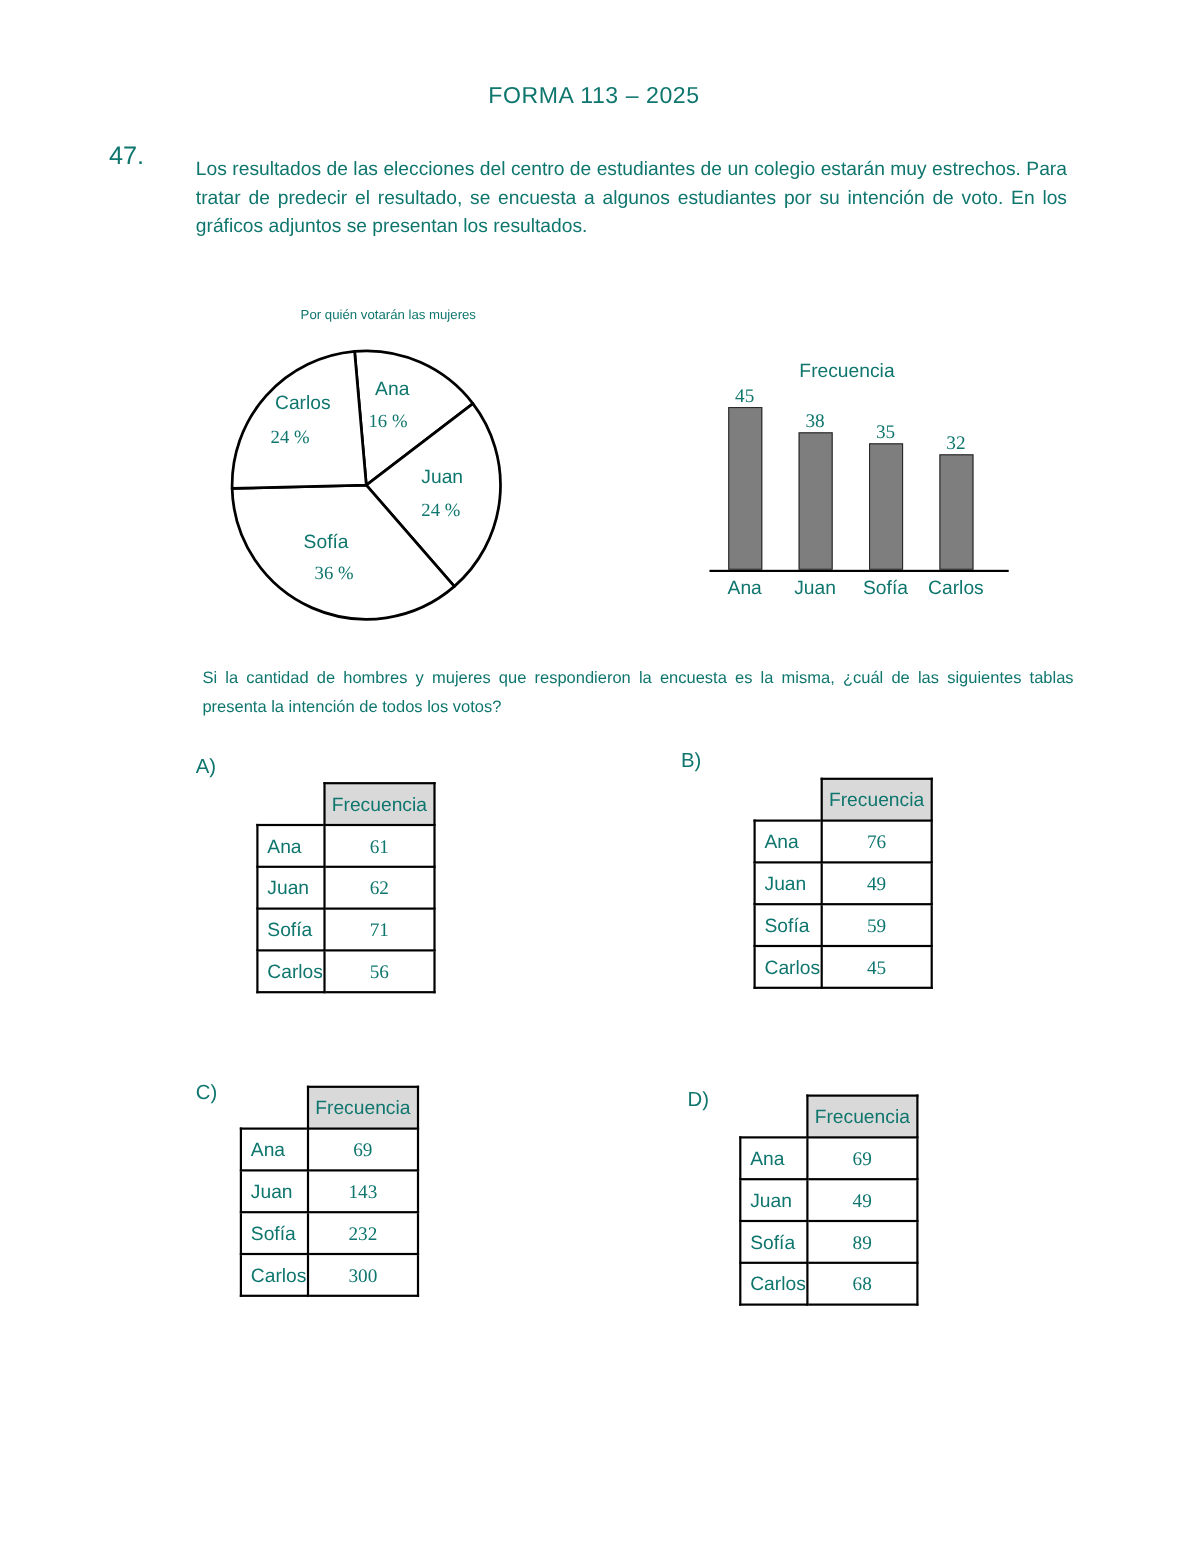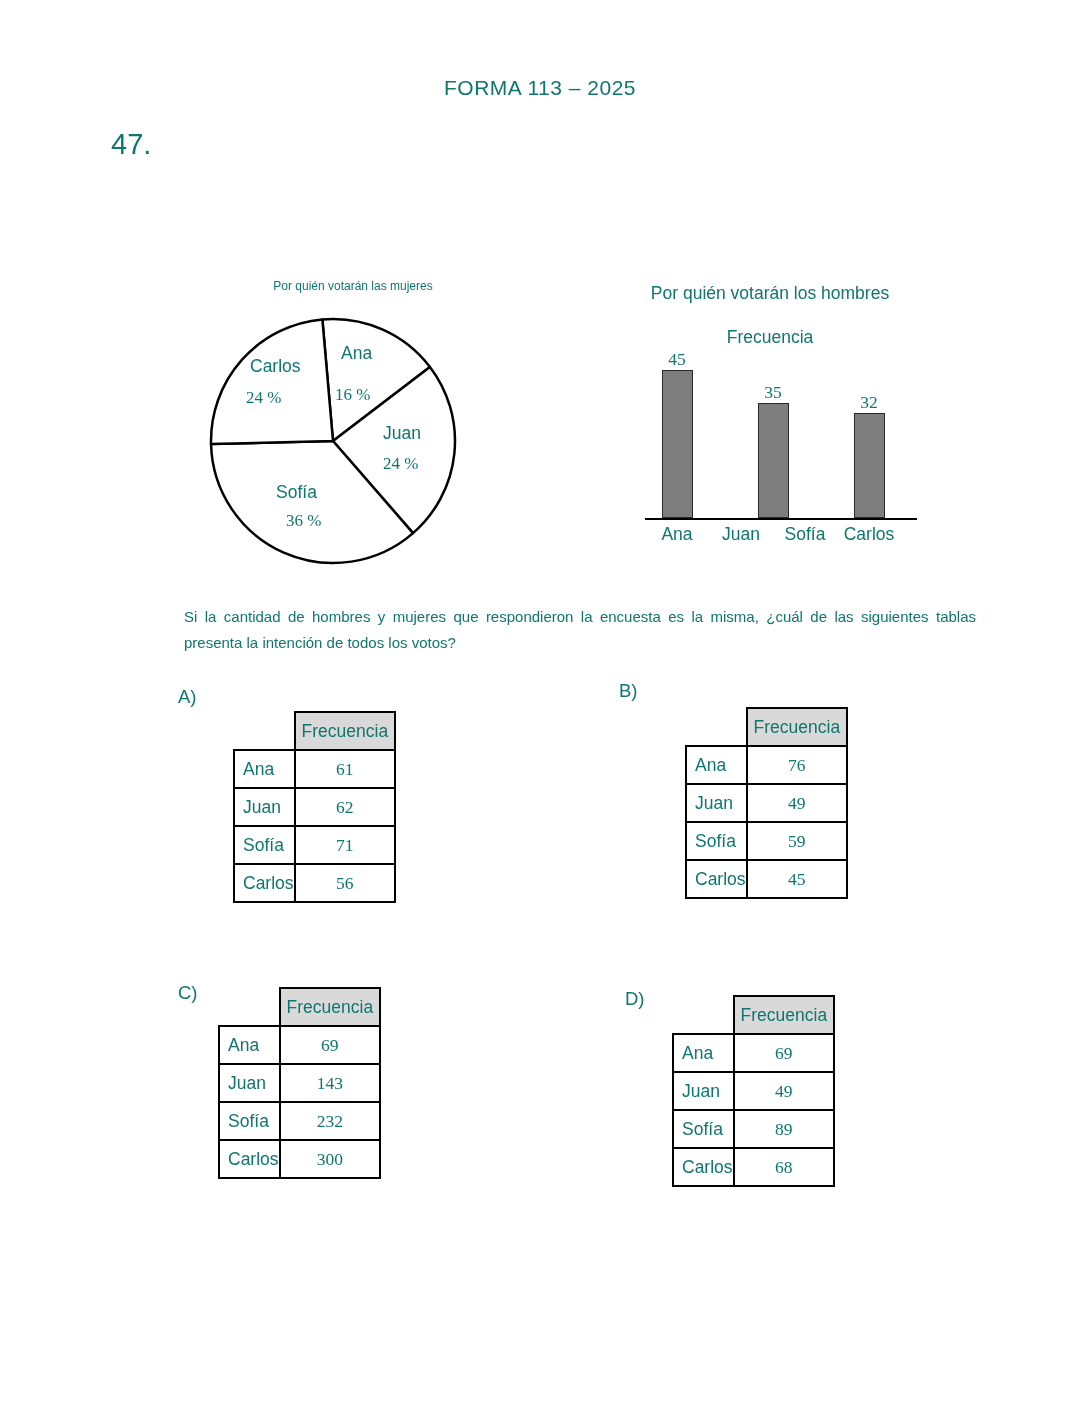--- a/index.html
+++ b/index.html
@@ -3,21 +3,21 @@
 <meta charset="utf-8">
 <style>
   * { margin:0; padding:0; box-sizing:border-box; }
   html,body { background:#fff; }
   .page {
     position:relative; width:1080px; height:1401px; margin:0 auto;
     background:#fff; color:#0f766e; overflow:hidden;
     font-family:"Liberation Sans", sans-serif;
   }
   .header-title { position:absolute; top:76px; left:0; width:100%; text-align:center; font-size:21px; letter-spacing:0.5px; }
-  .q-number { position:absolute; left:111px; top:128px; font-size:29px; }
+  .q-number { position:absolute; left:99px; top:128px; font-size:23px; }
   .q-intro { position:absolute; left:178px; top:141px; width:792px; font-size:17.5px; line-height:25.8px; text-align:justify; }
   .q-prompt { position:absolute; left:184px; top:604px; width:792px; font-size:15px; line-height:26px; text-align:justify; }
 
   
   .pie-title { position:absolute; left:208px; top:279px; width:290px; text-align:center; font-size:12px; }
   .pie-wrap { position:absolute; left:205px; top:313px; width:256px; height:256px; }
   .pie-wrap svg { position:absolute; left:0; top:0; }
   .pie-wrap svg path { fill:#fff; stroke:#000; stroke-width:2.5; stroke-linejoin:round; }
   .pie-lbl { position:absolute; white-space:nowrap; }
   .pie-lbl.name { font-size:17.5px; }
@@ -56,46 +56,50 @@
   .page-number { position:absolute; top:1272px; left:0; width:100%; text-align:center; font-size:19px; }
 </style>
 </head>
 <body>
 
 <div class="page">
 
   <div class="header-title">FORMA 113 – 2025</div>
 
   <div class="q-number">47.</div>
+  <div class="q-intro">Los resultados de las elecciones del centro de estudiantes de un colegio estarán muy estrechos. Para tratar de predecir el resultado, se encuesta a algunos estudiantes por su intención de voto. En los gráficos adjuntos se presentan los resultados.</div>
 
   <div class="pie-title">Por quién votarán las mujeres</div>
   <div class="pie-wrap">
     <svg id="pie-slices" width="256" height="256" viewBox="0 0 256 256">
         <path d="M 128 128 L 117.37 6.46 A 122 122 0 0 1 224.92 53.90 Z"></path>
         <path d="M 128 128 L 224.92 53.90 A 122 122 0 0 1 208.04 220.07 Z"></path>
         <path d="M 128 128 L 208.04 220.07 A 122 122 0 0 1 6.04 130.98 Z"></path>
         <path d="M 128 128 L 6.04 130.98 A 122 122 0 0 1 117.37 6.46 Z"></path>
       </svg>
     <div class="pie-lbl name" style="left:136px;top:30px">Ana</div>
-    <div class="pie-lbl val" style="left:130px;top:72px">16 %</div>
+    <div class="pie-lbl val" style="left:130px;top:60px">16 %</div>
     <div class="pie-lbl name" style="left:178px;top:110px">Juan</div>
     <div class="pie-lbl val" style="left:178px;top:141px">24 %</div>
     <div class="pie-lbl name" style="left:71px;top:169px">Sofía</div>
     <div class="pie-lbl val" style="left:81px;top:198px">36 %</div>
     <div class="pie-lbl name" style="left:45px;top:43px">Carlos</div>
     <div class="pie-lbl val" style="left:41px;top:75px">24 %</div>
   </div>
 
   <div class="bar-chart">
-    <div class="bar-title">Por quién votarán los hombres</div>
     <div class="bar-ylabel">Frecuencia</div>
     <div class="bars-row">
       <div class="bar-group">
         <div class="bar-value">45</div>
         <div class="bar" style="height: 148px; background: rgb(126, 126, 126);"></div>
+      </div>
+      <div class="bar-group">
+        <div class="bar-value">38</div>
+        <div class="bar" style="height: 125px; background: rgb(126, 126, 126);"></div>
       </div>
       <div class="bar-group">
         <div class="bar-value">35</div>
         <div class="bar" style="height: 115px; background: rgb(126, 126, 126);"></div>
       </div>
       <div class="bar-group">
         <div class="bar-value">32</div>
         <div class="bar" style="height: 105px; background: rgb(126, 126, 126);"></div>
       </div>
     </div>

